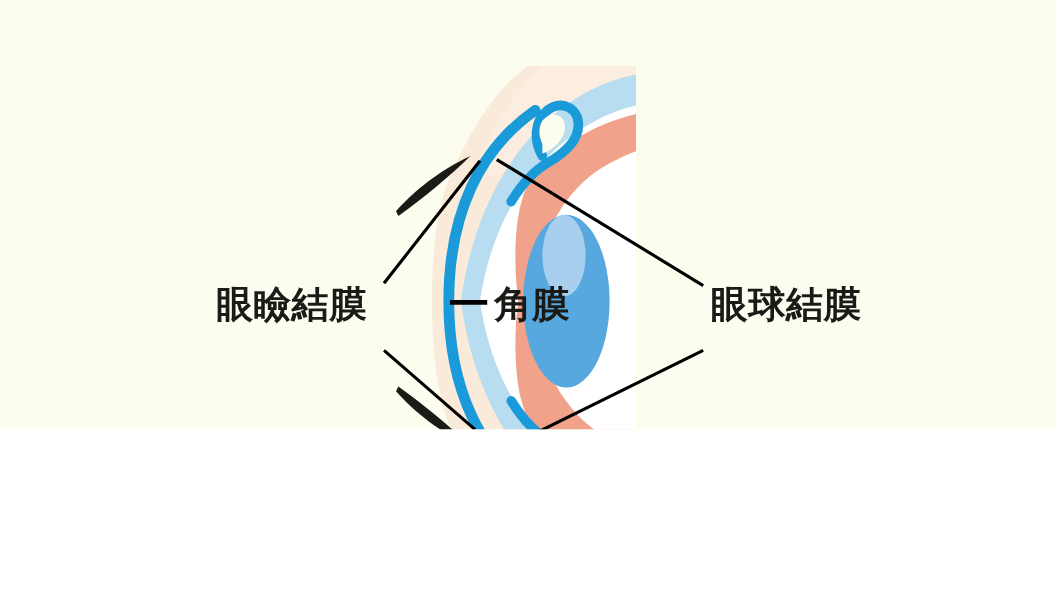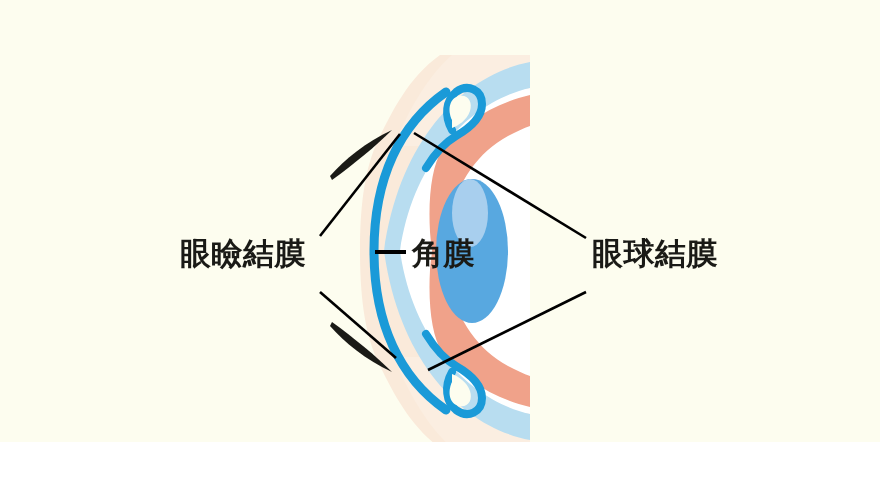--- a/index.html
+++ b/index.html
@@ -7,21 +7,21 @@
     margin: 0;
     padding: 0;
     background: #ffffff;
   }
   body {
     font-family: "DejaVu Sans", "Liberation Sans", sans-serif;
   }
   #stage {
     position: relative;
     width: 880px;
-    height: 442px;
+    height: 358px;
     overflow: hidden;
     background: #fdfdef;
   }
   #diagram-svg {
     position: absolute;
     left: 0;
     top: 0;
     width: 880px;
     height: 503px;
     display: block;

